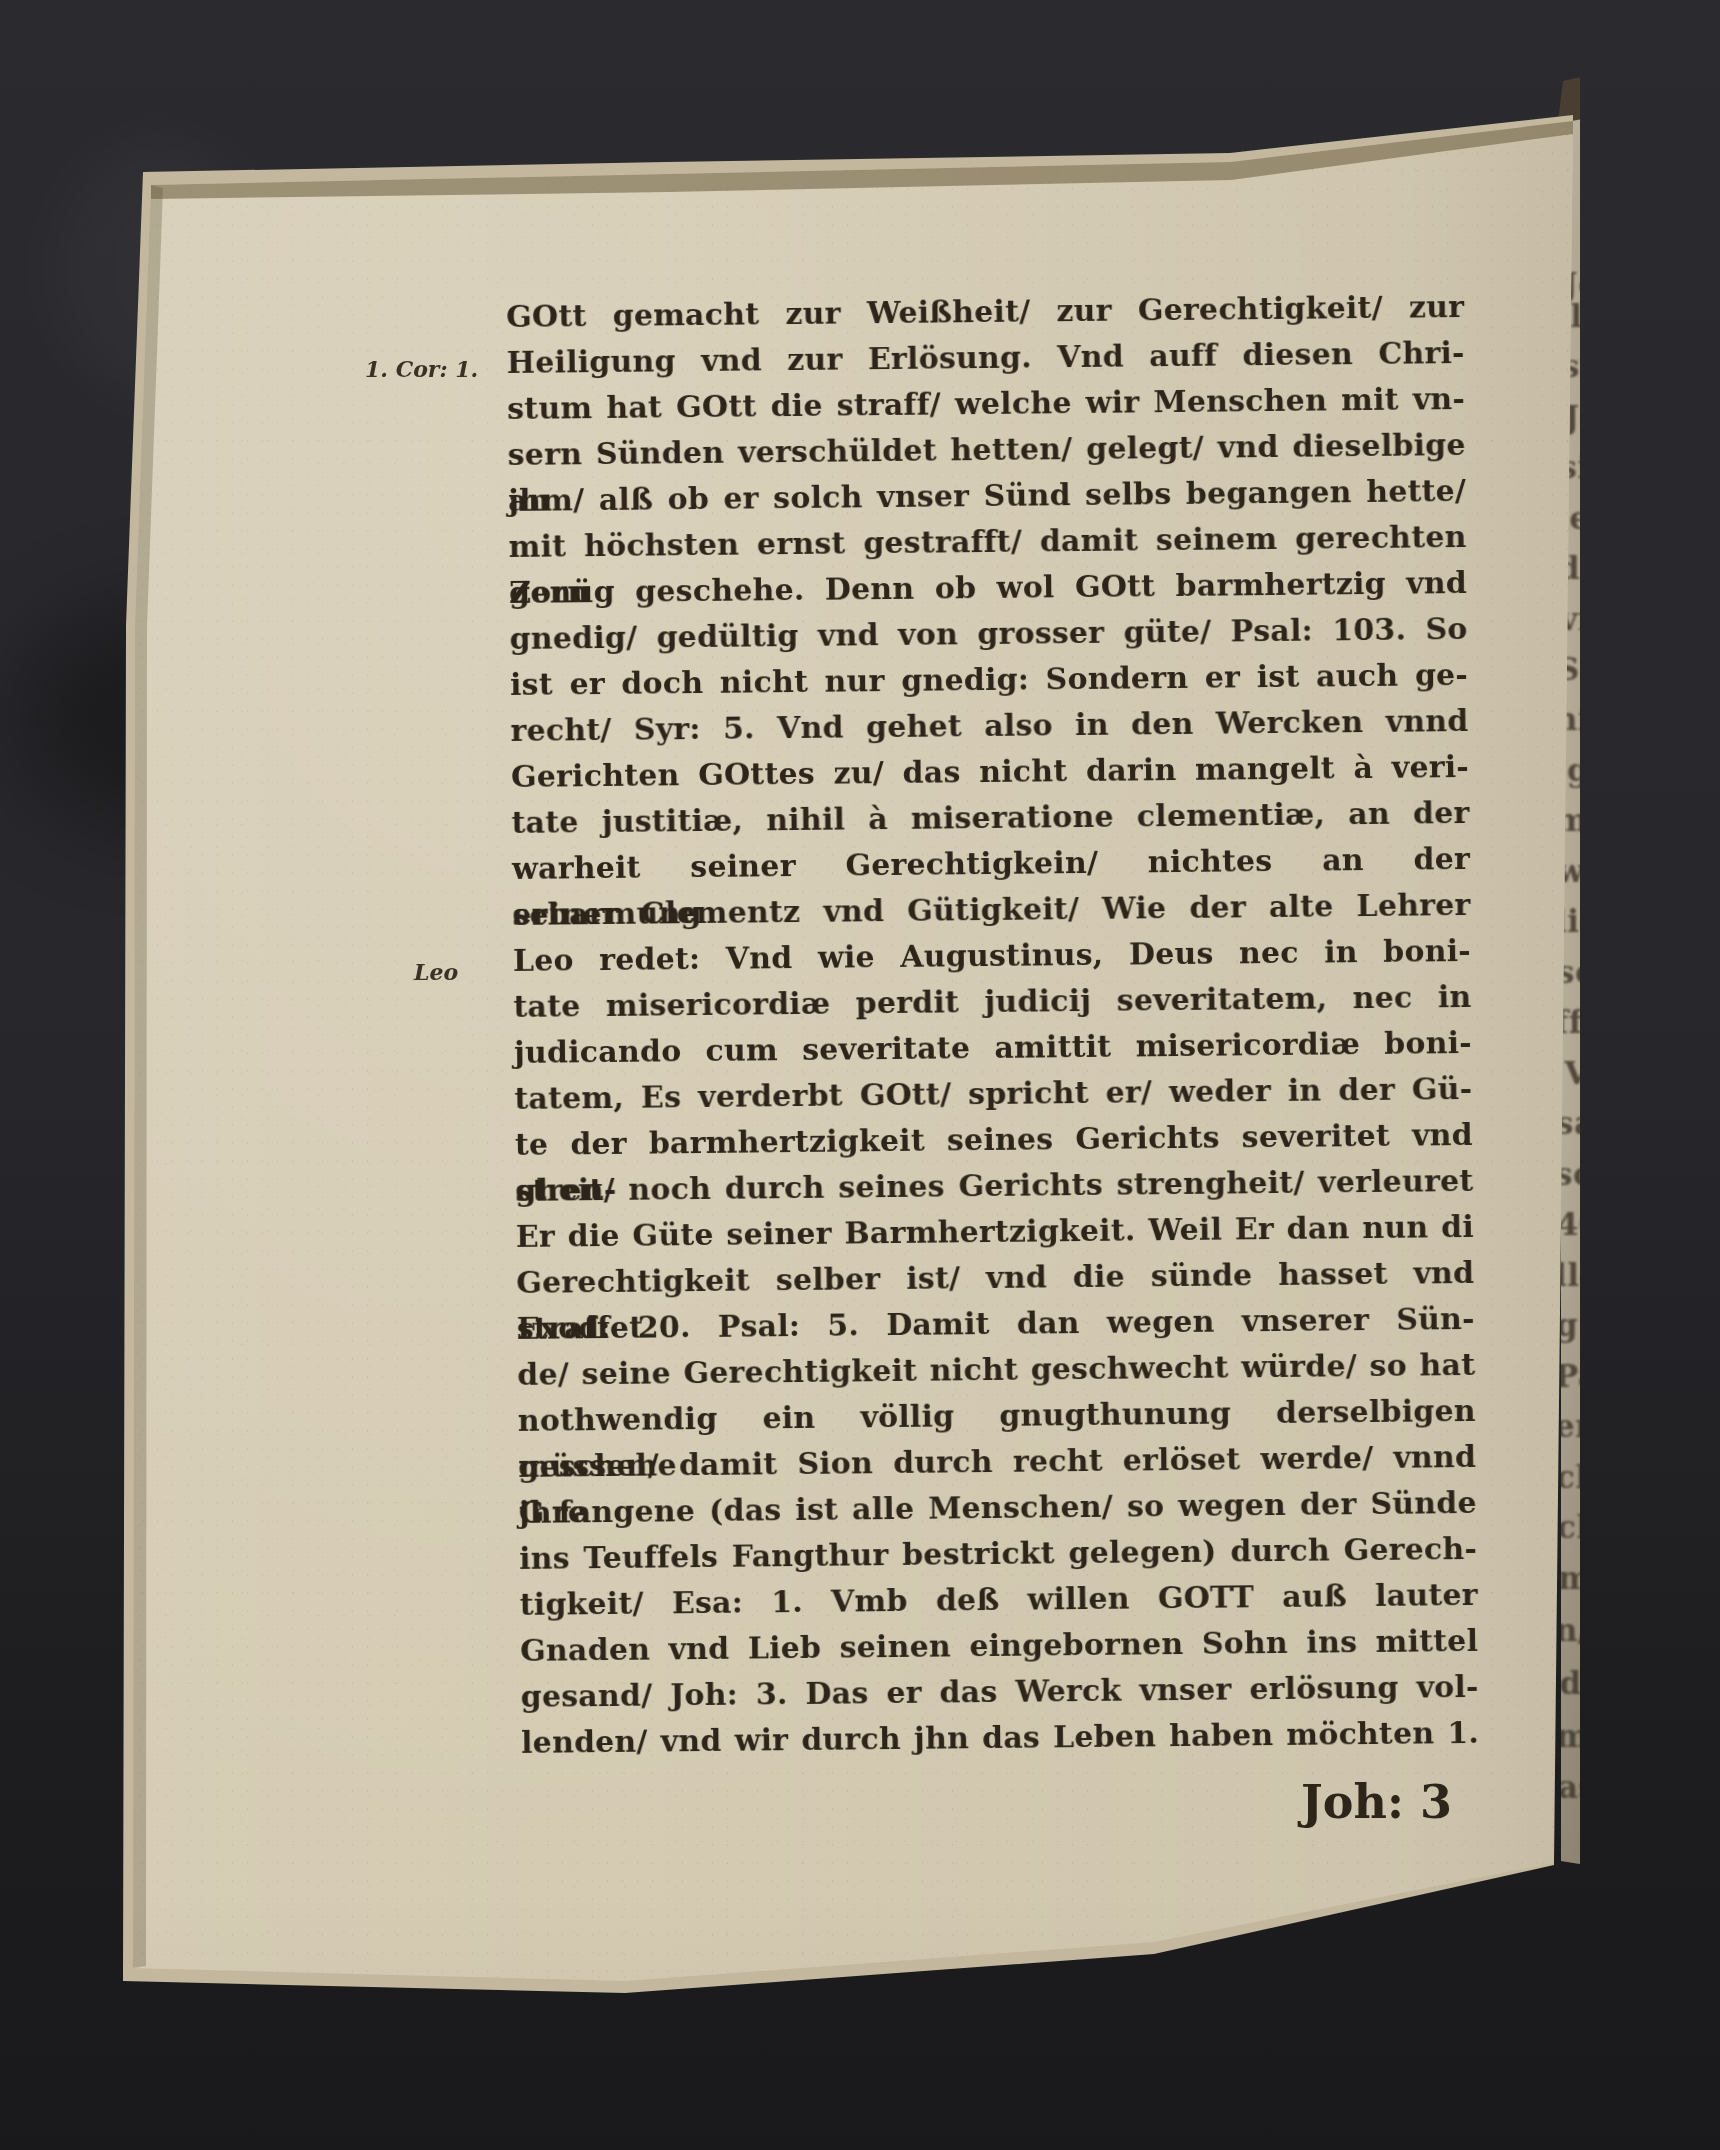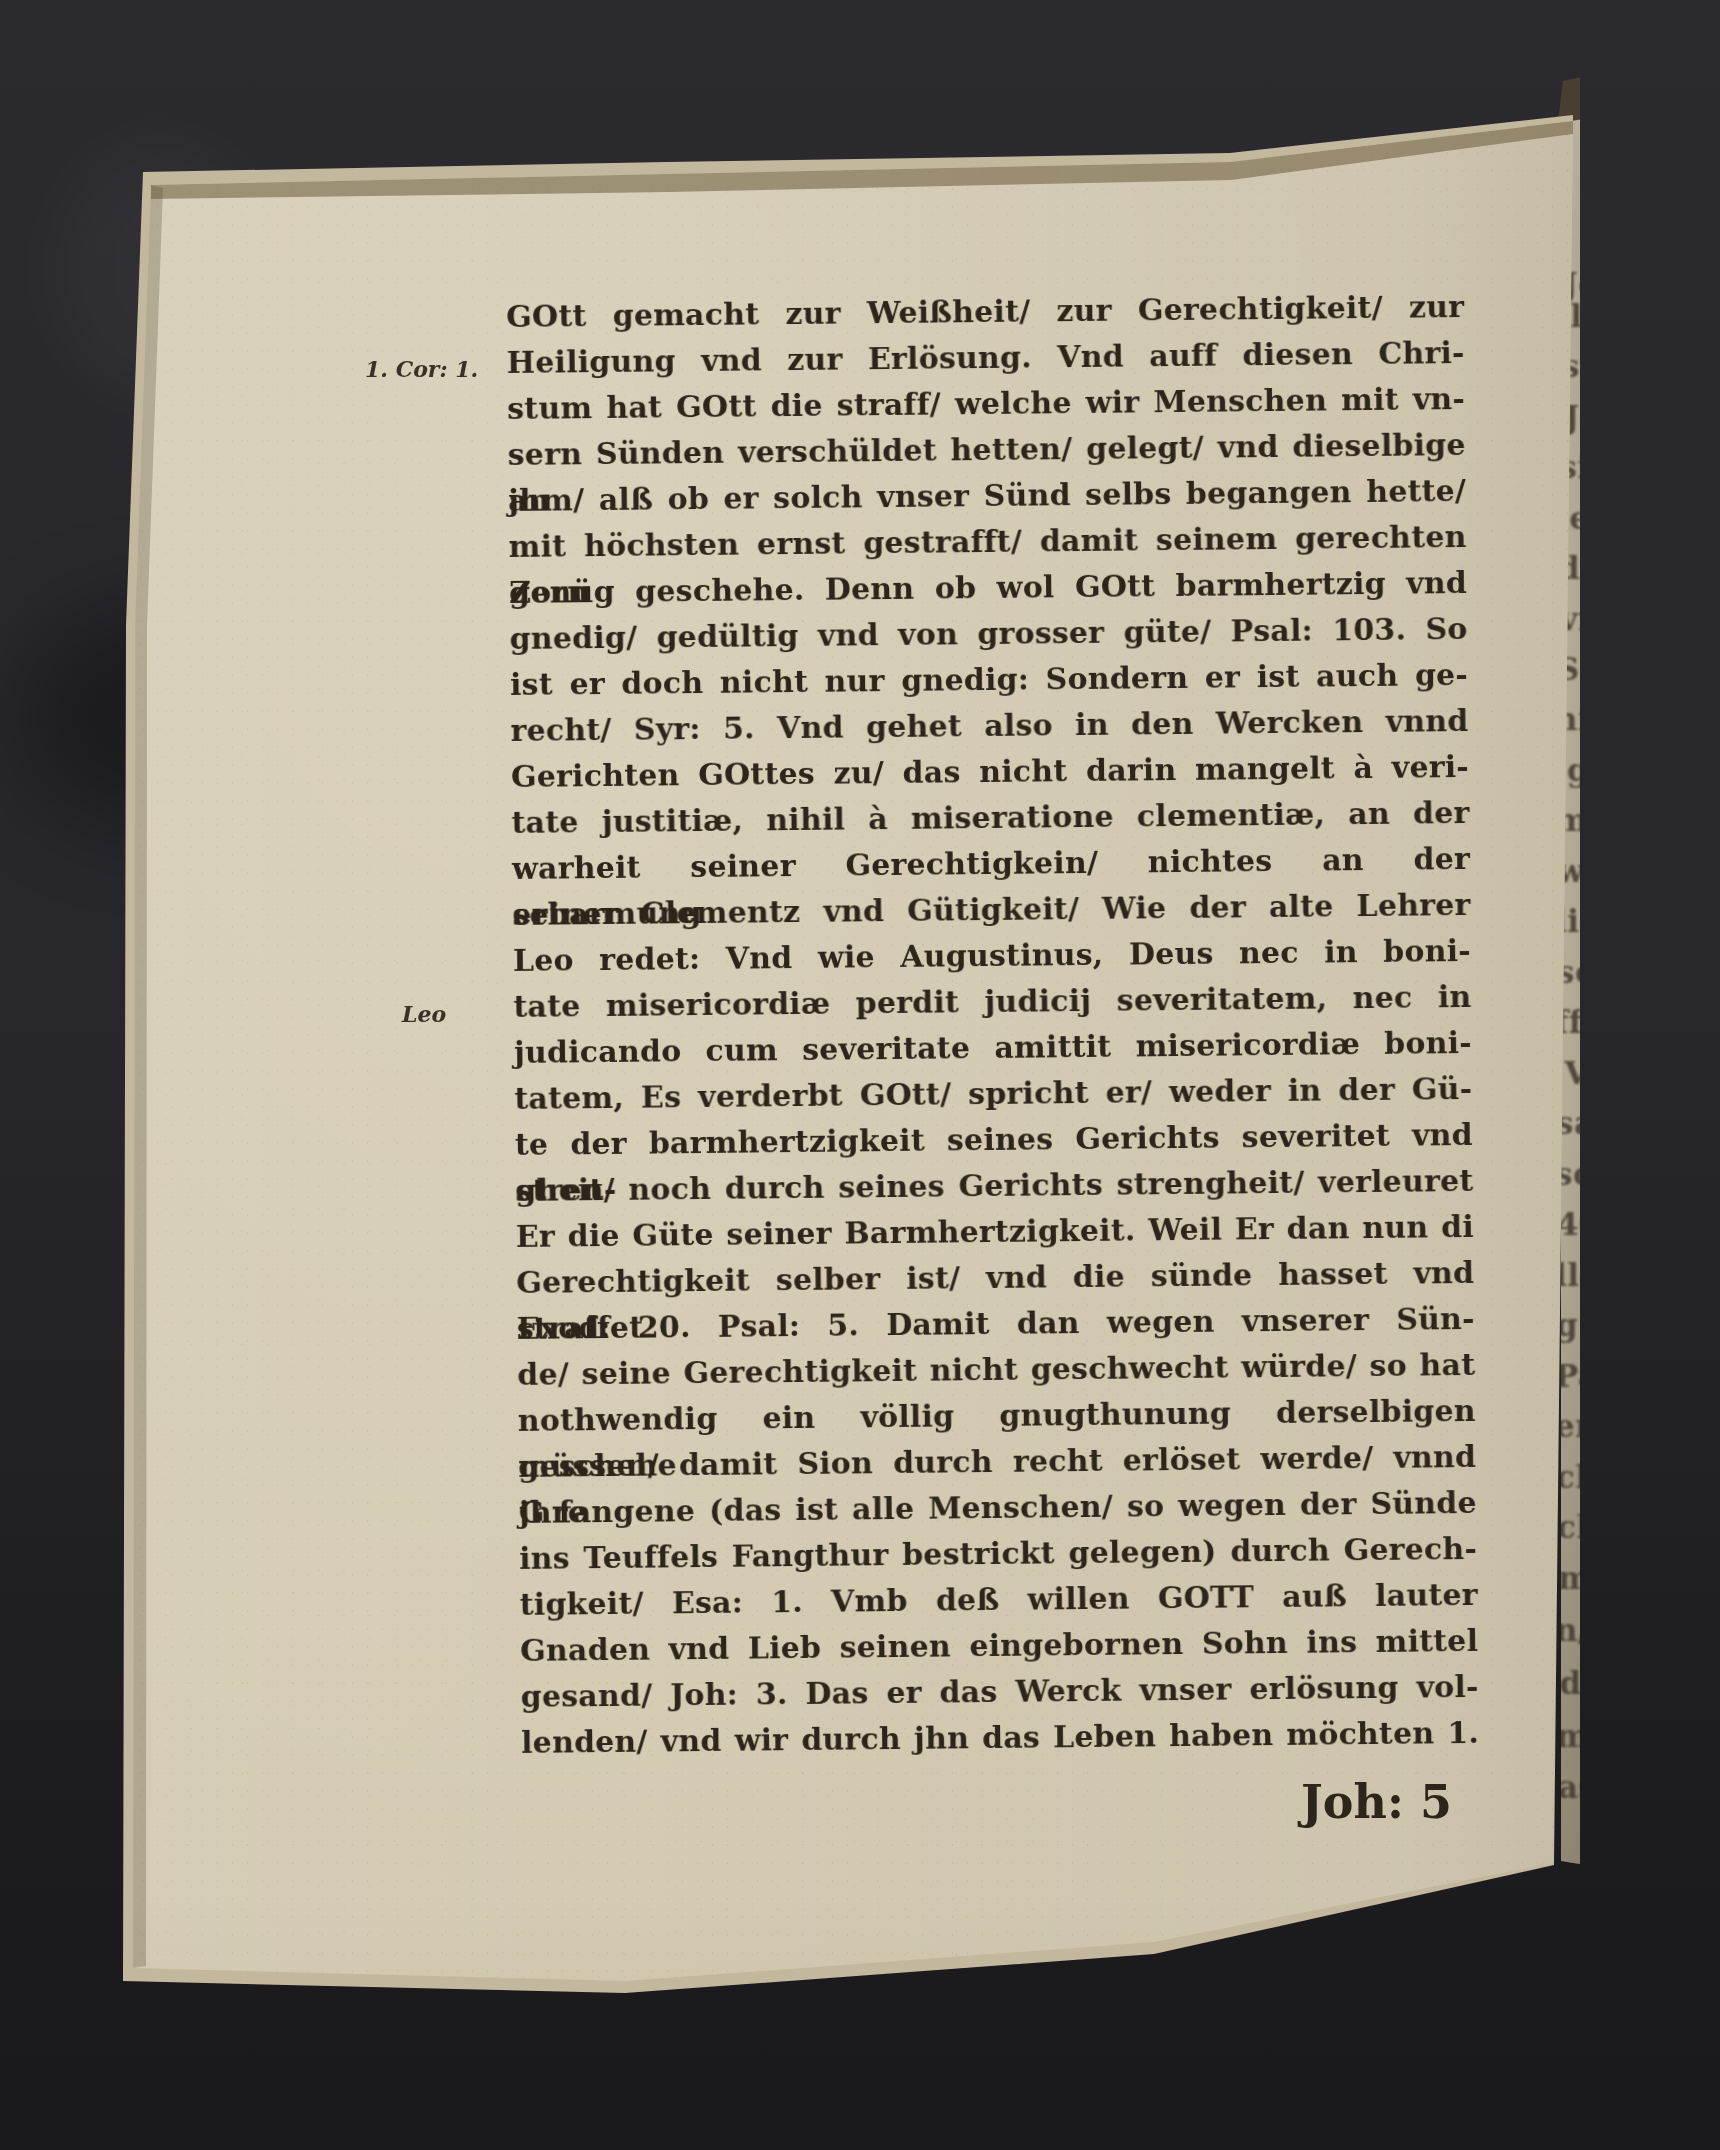--- a/index.html
+++ b/index.html
@@ -59,21 +59,21 @@
 
   
   .text-block{position:absolute;left:506px;top:294px;width:958px;
     transform:rotate(-0.6deg);transform-origin:0 0;
     color:#2d251a;filter:blur(0.3px);}
   .line{height:46px;line-height:46px;font-size:30px;font-weight:bold;letter-spacing:0.2px;
     text-align:justify;text-align-last:justify;}
   .margin-note{position:absolute;font-size:22px;font-style:italic;font-weight:bold;
     color:#3a3226;filter:blur(0.3px);white-space:nowrap;}
   .note1{left:365px;top:356px;}
-  .note2{left:402px;top:959px;margin-top:42px;}
+  .note2{left:414px;top:959px;}
   .catchword{position:absolute;left:506px;top:1775px;width:946px;text-align:right;
     font-size:46px;font-weight:bold;color:#2d251a;filter:blur(0.3px);}
 </style>
 </head>
 <body>
 
 <div class="stage">
   <div class="bg-blob"></div>
   <div class="bg-blob2"></div>
 
@@ -152,15 +152,15 @@
       <div class="line">ins Teuffels Fangthur bestrickt gelegen) durch Gerech-</div>
       <div class="line">tigkeit/ Esa: 1. Vmb deß willen GOTT auß lauter</div>
       <div class="line">Gnaden vnd Lieb seinen eingebornen Sohn ins mittel</div>
       <div class="line">gesand/ Joh: 3. Das er das Werck vnser erlösung vol-</div>
       <div class="line">lenden/ vnd wir durch jhn das Leben haben möchten 1.</div>
     </div>
 
   <div class="margin-note note1">1. Cor: 1.</div>
   <div class="margin-note note2">Leo</div>
 
-  <div class="catchword">Joh: 5</div>
+  <div class="catchword">Joh: 3</div>
 </div>
 
 
 </body></html>

